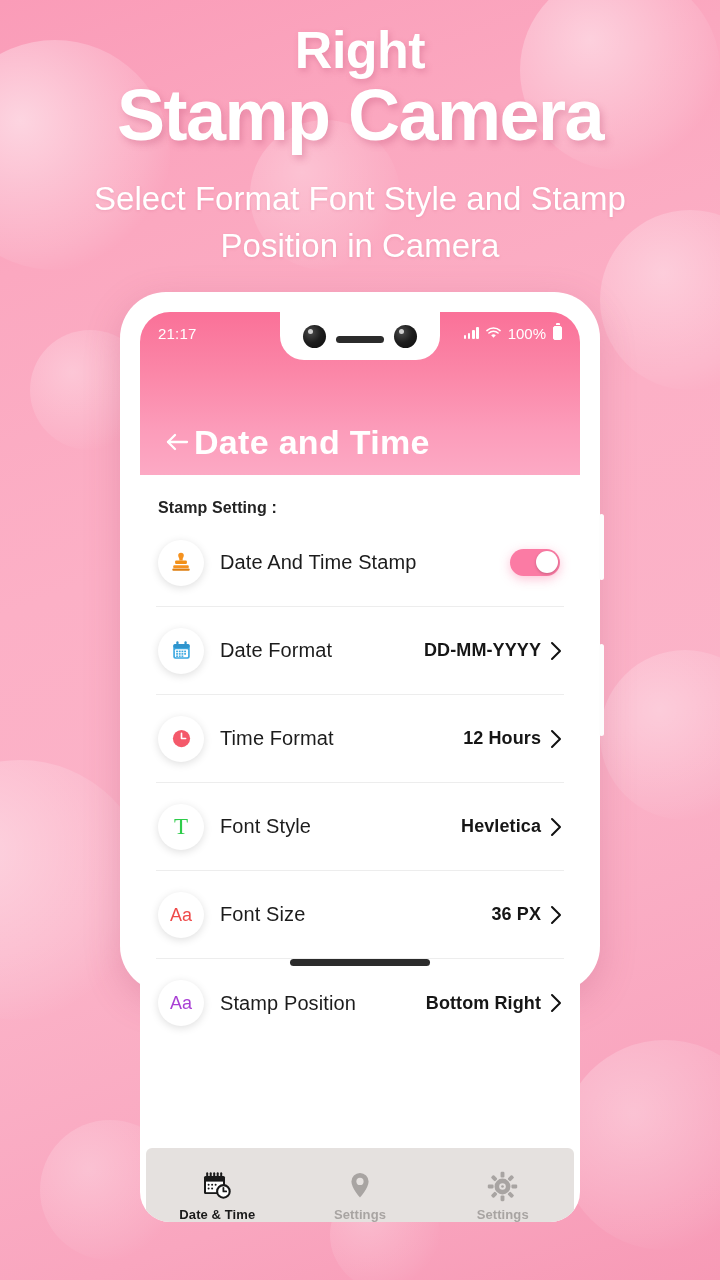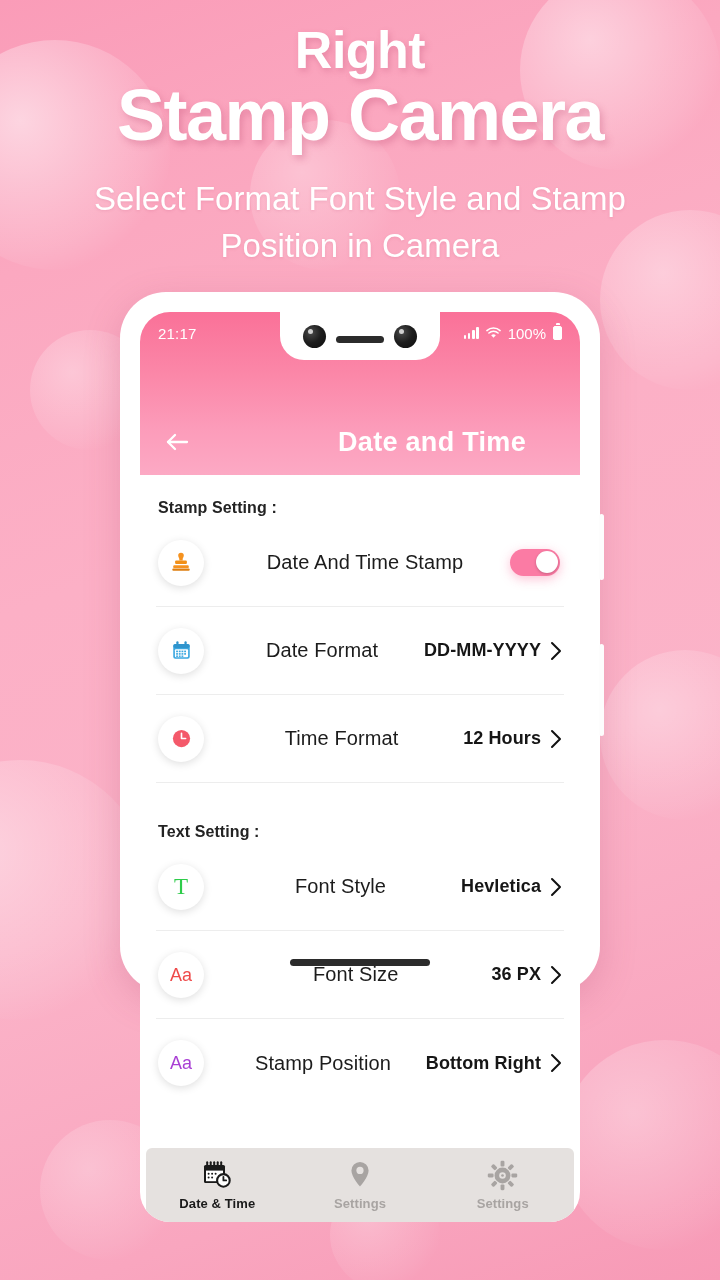--- a/index.html
+++ b/index.html
@@ -196,23 +196,23 @@
     align-items: center;
     padding: 0 20px;
   }
   .back-btn {
     width: 34px; height: 34px;
     display: flex; align-items: center; justify-content: center;
     cursor: pointer;
   }
   .nav-title {
     flex: 1;
-    text-align: right;
+    text-align: left;
     color: #ffffff;
-    font-size: 27px;
+    font-size: 34px;
     font-weight: 600;
     letter-spacing: .3px;
     margin-right: 34px;
   }
 
   
   .content {
     flex: 1 1 auto;
     background: #ffffff;
     padding: 0 16px;
@@ -247,21 +247,20 @@
     flex: 0 0 46px;
     margin-left: 2px;
   }
   .row-label {
     flex: 1 1 auto;
     margin-left: 16px;
     font-size: 20px;
     color: #1c1c1c;
     font-weight: 400;
     letter-spacing: .1px;
-    text-align: center;
   }
   .row-value {
     font-size: 18px;
     font-weight: bold;
     color: #161616;
     letter-spacing: .1px;
     margin-right: 9px;
   }
   .chev { display: flex; align-items: center; margin-right: 2px; }
 
@@ -289,21 +288,21 @@
   .glyph-Aa-red    { font-size: 18px; color: #ef4b4b; font-family: "Liberation Sans", sans-serif; line-height: 1; }
   .glyph-Aa-purple { font-size: 18px; color: #a93fd4; font-family: "Liberation Sans", sans-serif; line-height: 1; }
 
   
   .bottom-nav {
     margin: 16px 6px 0 6px;
     height: 74px;
     background: #e5e1df;
     border-radius: 6px;
     display: flex;
-    align-items: center;
+    align-items: flex-end;
     flex: 0 0 74px;
   }
   .nav-item {
     flex: 1 1 0;
     display: flex;
     flex-direction: column;
     align-items: center;
     justify-content: center;
     gap: 5px;
     cursor: pointer;
@@ -458,21 +457,20 @@
           </span>
           <span class="row-label">Time Format</span>
           <span class="row-value">12 Hours</span>
           <span class="chev">
             <svg width="12" height="20" viewBox="0 0 12 20">
                 <path d="M2 2 L10 10 L2 18" stroke="#111" stroke-width="2" fill="none" stroke-linecap="round" stroke-linejoin="round"></path>
               </svg>
           </span>
         </div>
 
-        <div class="section-title second">Text Setting :</div>
 
         <div class="row">
           <span class="row-icon">
             <span class="glyph-T">T</span>
           </span>
           <span class="row-label">Font Style</span>
           <span class="row-value">Hevletica</span>
           <span class="chev">
             <svg width="12" height="20" viewBox="0 0 12 20">
                 <path d="M2 2 L10 10 L2 18" stroke="#111" stroke-width="2" fill="none" stroke-linecap="round" stroke-linejoin="round"></path>

